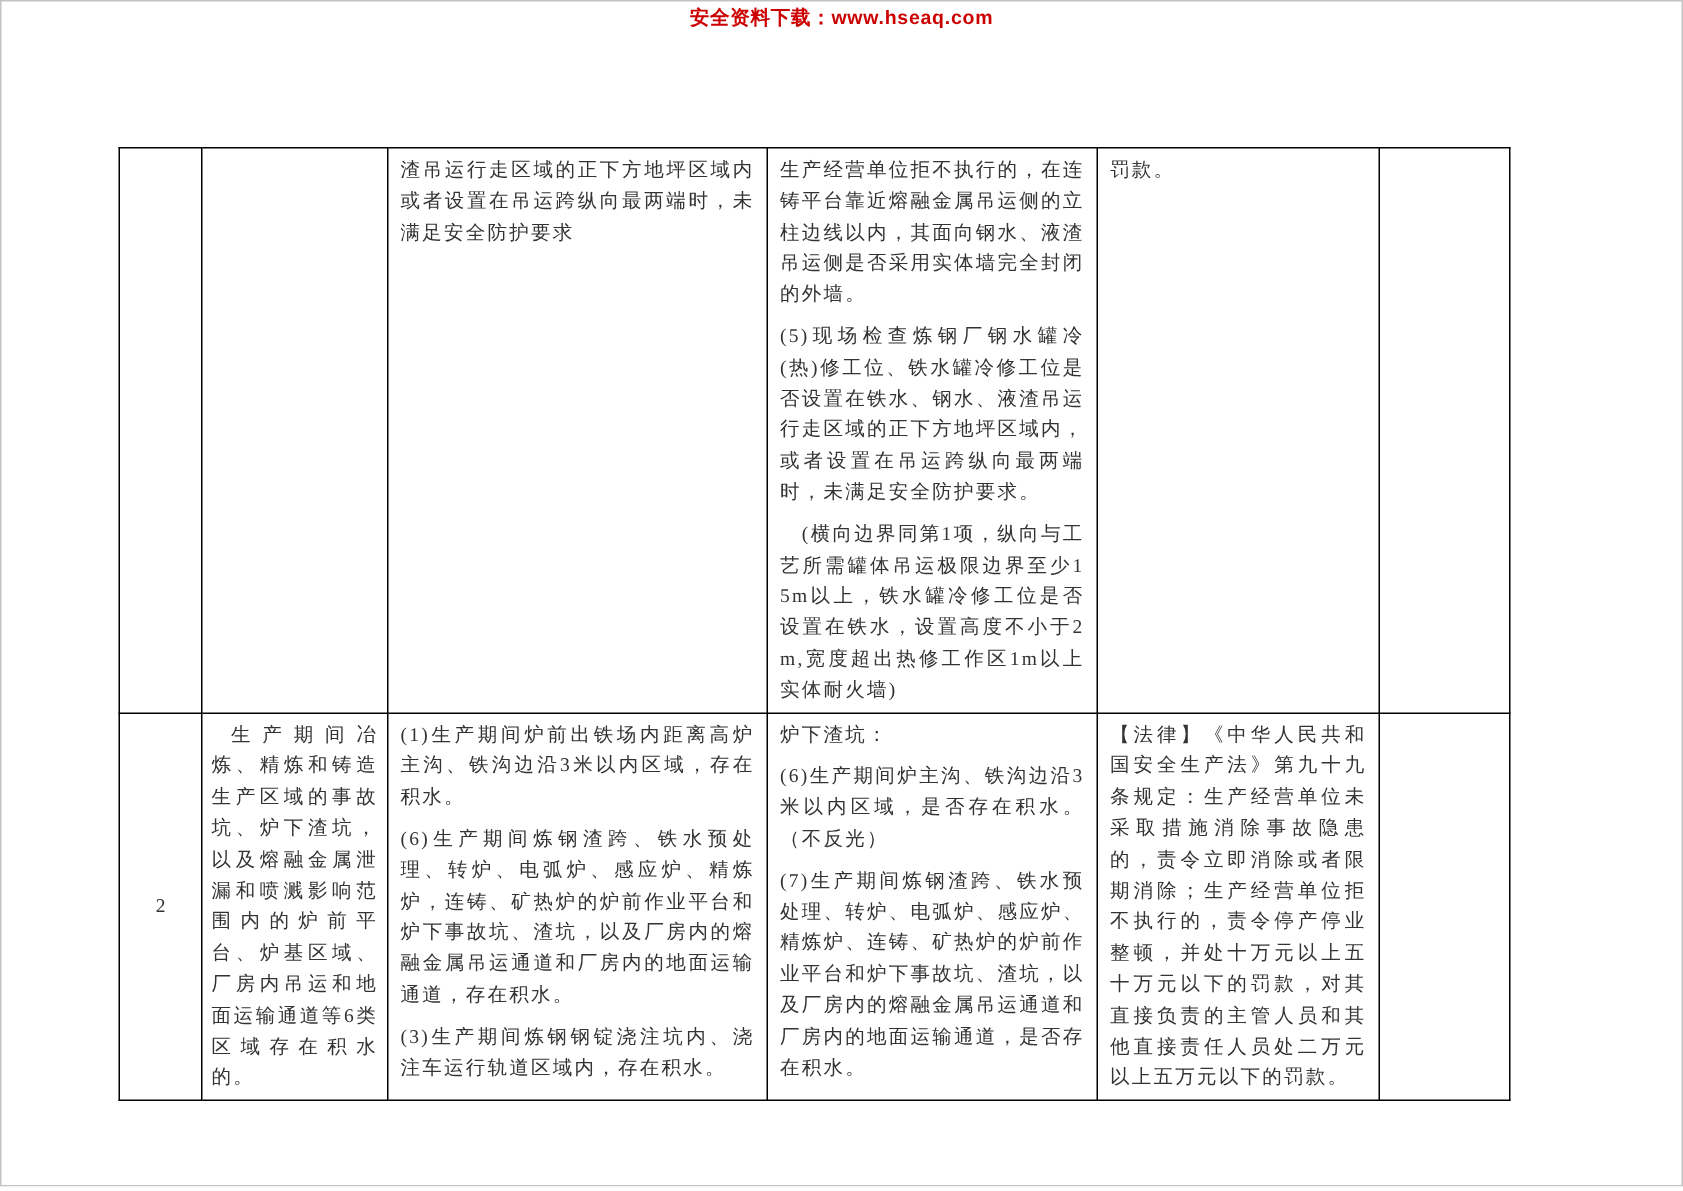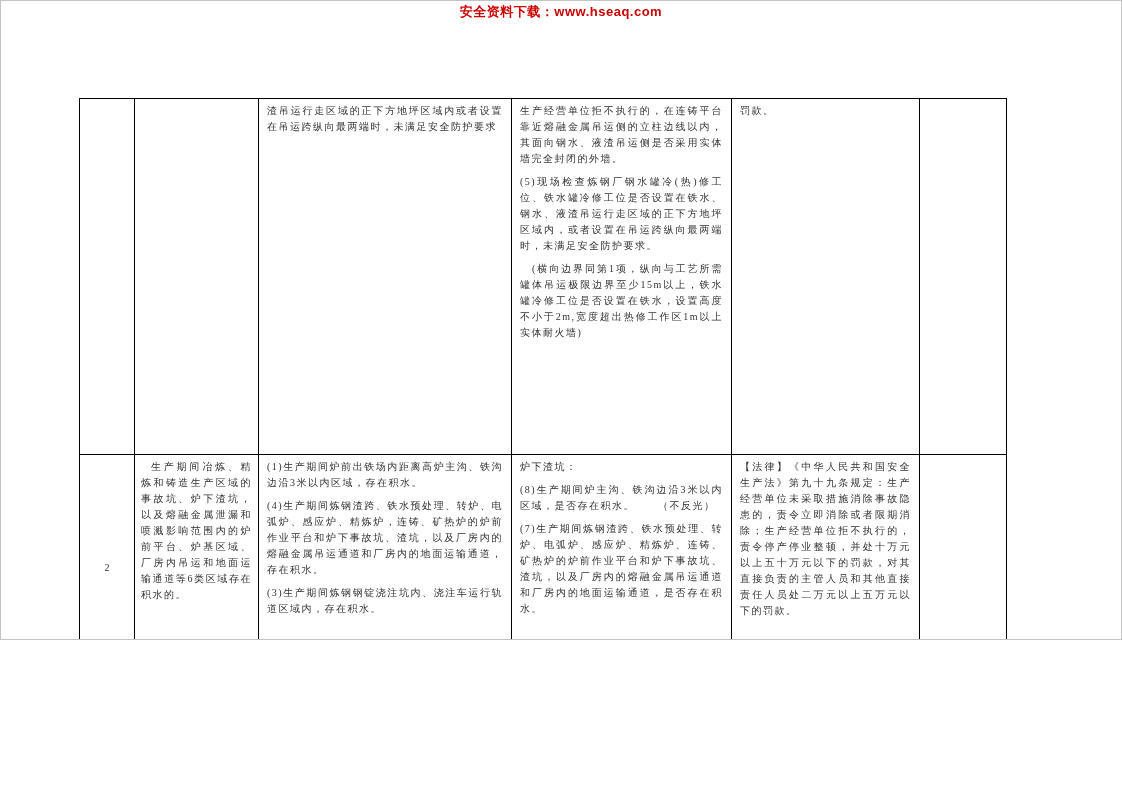--- a/index.html
+++ b/index.html
@@ -1,18 +1,18 @@
 <!DOCTYPE html>
 <html lang="zh"><head>
 <meta charset="utf-8">
 <style>
   html,body{margin:0;padding:0;background:#ffffff;}
   .page{
     position:relative;
-    width:1122px;height:640px;
+    width:1122px;height:791px;
     box-sizing:border-box;
     border:1px solid #c3c3c3;
     background:#ffffff;
     font-family:"Liberation Serif","DejaVu Serif",serif;
     color:#333333;
     overflow:hidden;
   }
   .banner{
     position:absolute;top:2px;left:0;right:0;
     text-align:center;
@@ -24,21 +24,21 @@
   .doc-table{
     position:absolute;left:78px;top:97px;
     width:927px;
     border-collapse:collapse;
     table-layout:fixed;
   }
   .doc-table td{
     border:1px solid #000000;
     vertical-align:top;
     padding:4px 8px;
-    font-size:10px;
+    font-size:13px;
     line-height:1.6;
     letter-spacing:1.5px;
     text-align:justify;
     word-break:break-all;
     box-sizing:border-box;
   }
   .doc-table td p{margin:0 0 7px 0;}
   .doc-table td p:last-child{margin-bottom:0;}
   td.c-num{
     text-align:center;
@@ -86,26 +86,26 @@
           </td>
         <td></td>
       </tr>
       <tr class="r2">
         <td class="c-num">2</td>
         <td class="c-area">
             <p>生产期间冶炼、精炼和铸造生产区域的事故坑、炉下渣坑，以及熔融金属泄漏和喷溅影响范围内的炉前平台、炉基区域、厂房内吊运和地面运输通道等6类区域存在积水的。</p>
           </td>
         <td>
             <p>(1)生产期间炉前出铁场内距离高炉主沟、铁沟边沿3米以内区域，存在积水。</p>
-            <p>(4)生产期间炼钢渣跨、铁水预处理、转炉、电弧炉、感应炉、精炼炉，连铸、矿热炉的炉前作业平台和炉下事故坑、渣坑，以及厂房内的熔融金属吊运通道和厂房内的地面运输通道，存在积水。</p>
+            <p>(6)生产期间炼钢渣跨、铁水预处理、转炉、电弧炉、感应炉、精炼炉，连铸、矿热炉的炉前作业平台和炉下事故坑、渣坑，以及厂房内的熔融金属吊运通道和厂房内的地面运输通道，存在积水。</p>
             <p>(3)生产期间炼钢钢锭浇注坑内、浇注车运行轨道区域内，存在积水。</p>
           </td>
         <td>
             <p>炉下渣坑：</p>
-            <p>(8)生产期间炉主沟、铁沟边沿3米以内区域，是否存在积水。　　（不反光）</p>
+            <p>(6)生产期间炉主沟、铁沟边沿3米以内区域，是否存在积水。　　（不反光）</p>
             <p>(7)生产期间炼钢渣跨、铁水预处理、转炉、电弧炉、感应炉、精炼炉、连铸、矿热炉的炉前作业平台和炉下事故坑、渣坑，以及厂房内的熔融金属吊运通道和厂房内的地面运输通道，是否存在积水。</p>
           </td>
         <td>
             <p>【法律】《中华人民共和国安全生产法》第九十九条规定：生产经营单位未采取措施消除事故隐患的，责令立即消除或者限期消除；生产经营单位拒不执行的，责令停产停业整顿，并处十万元以上五十万元以下的罚款，对其直接负责的主管人员和其他直接责任人员处二万元以上五万元以下的罚款。</p>
           </td>
         <td></td>
       </tr>
     </tbody>
   </table>
 

